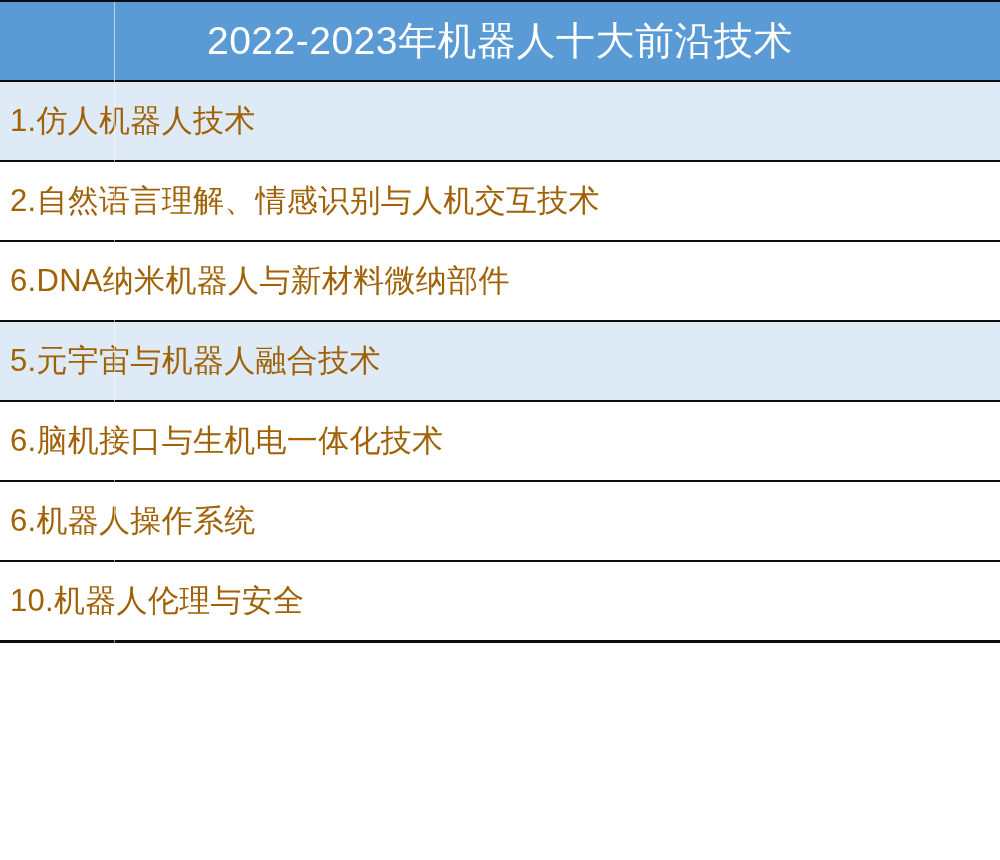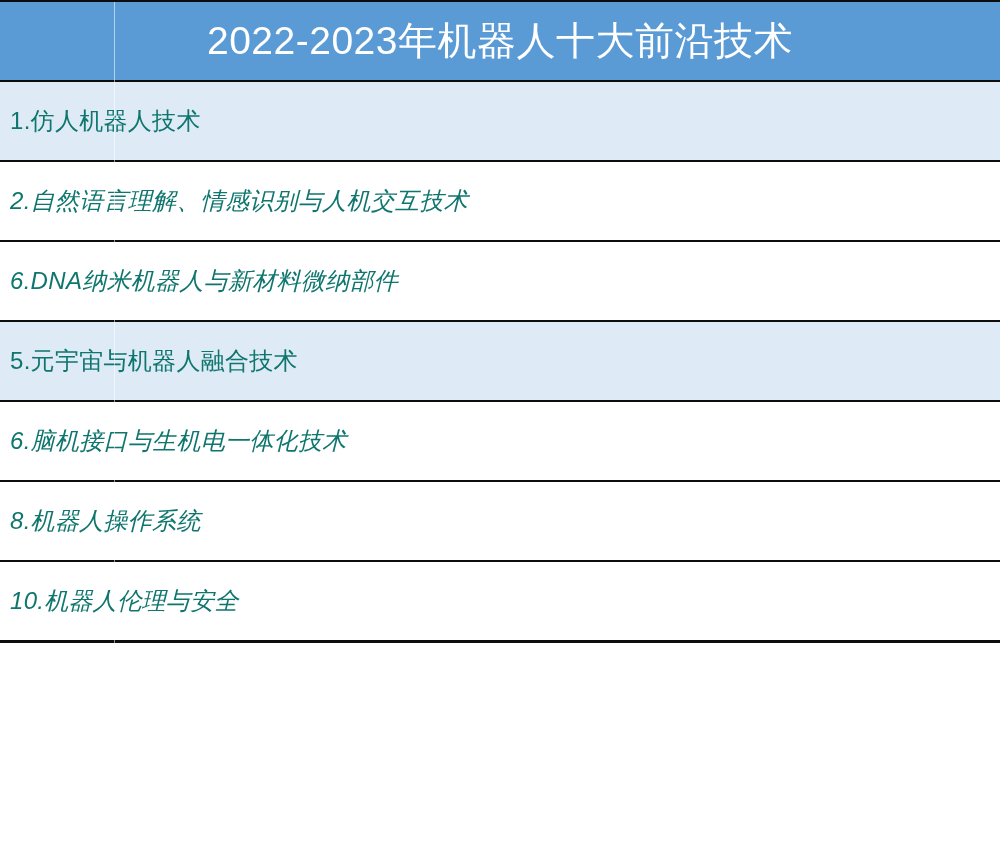--- a/index.html
+++ b/index.html
@@ -73,26 +73,25 @@
     border-bottom: 3px solid #0d0d0d;
   }
 
   
   .row-shade td {
     background: #DEEAF6;
   }
 
   .row-plain td {
     background: #ffffff;
-    font-style: italic;
   }
 
   .item-cell {
-    color: #0f766e;
-    font-size: 24px;
+    color: #a16207;
+    font-size: 31px;
     letter-spacing: 0.3px;
   }
 
   
   .tech-table tr:last-child td {
     border-bottom: 3px solid #0d0d0d;
   }
 </style>
 </head>
 <body>
@@ -117,21 +116,21 @@
         <tr class="row-plain">
           <td class="item-cell">6.DNA纳米机器人与新材料微纳部件</td>
         </tr>
         <tr class="row-shade">
           <td class="item-cell">5.元宇宙与机器人融合技术</td>
         </tr>
         <tr class="row-plain">
           <td class="item-cell">6.脑机接口与生机电一体化技术</td>
         </tr>
         <tr class="row-plain">
-          <td class="item-cell">8.机器人操作系统</td>
+          <td class="item-cell">6.机器人操作系统</td>
         </tr>
         <tr class="row-plain">
           <td class="item-cell">10.机器人伦理与安全</td>
         </tr>
       </tbody>
   </table>
 
 </div>
 
 </body></html>

